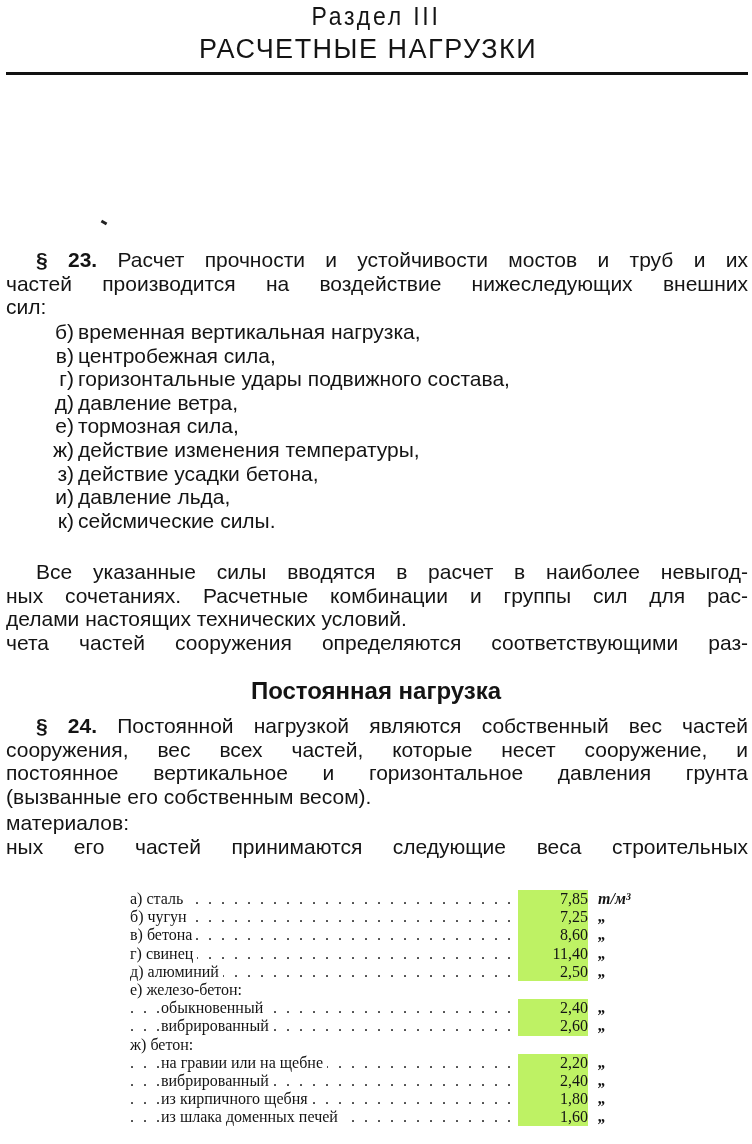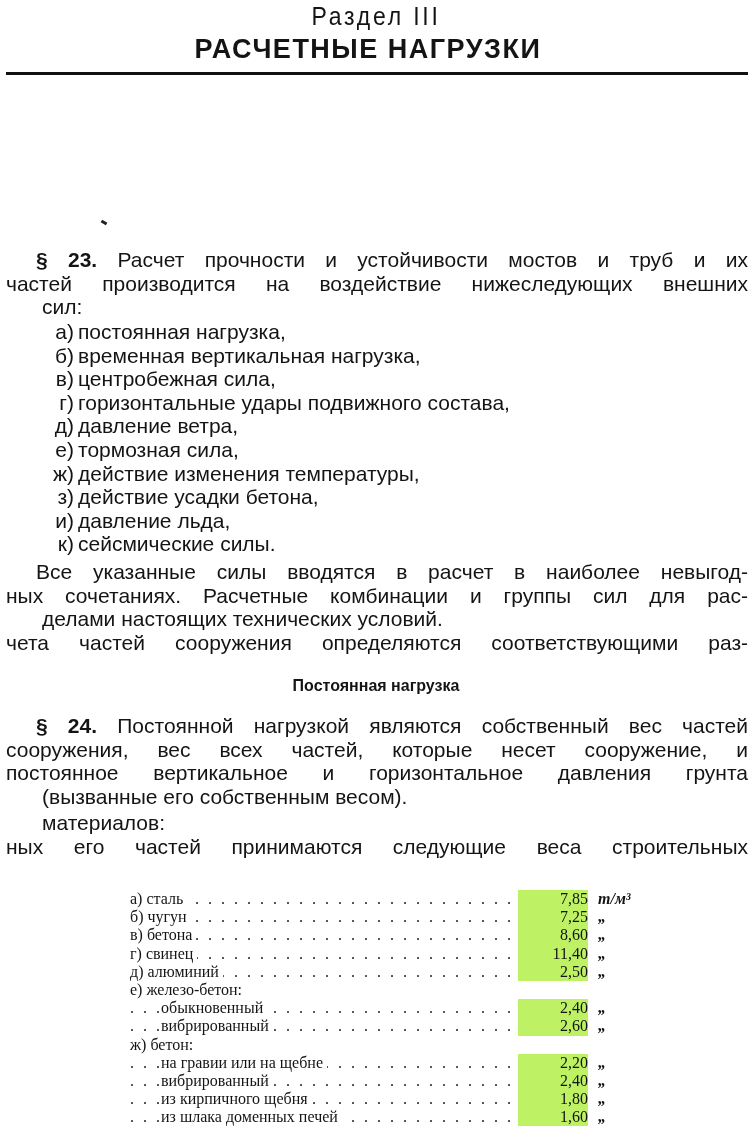--- a/index.html
+++ b/index.html
@@ -8,38 +8,38 @@
     color:#141414;
     font-family:"Liberation Serif","DejaVu Serif",serif;
   }
   .sec-label {
     position:absolute; left:0; width:752px; top:2px; text-align:center;
     font-size:25px; letter-spacing:3px; font-family:"Liberation Sans Narrow","Liberation Sans",sans-serif;
     transform:scaleX(0.92);
   }
   .sec-title {
     position:absolute; left:0; width:736px; top:34px; text-align:center;
-    font-size:27px; font-weight:bold; letter-spacing:1.5px;
+    font-size:27px; font-weight:normal; letter-spacing:1.5px;
     font-family:"Liberation Sans",sans-serif;
   }
   .rule { position:absolute; left:6px; width:742px; top:72px; height:3px; background:#111; }
   .speck { position:absolute; left:101px; top:221px; width:6px; height:3px; background:#222; transform:rotate(30deg); }
   .p {
     position:absolute; left:6px; width:742px; font-size:21px; line-height:23.5px;
     font-family:"Liberation Sans Narrow","Liberation Sans",sans-serif;
     text-align:justify; text-align-last:justify; white-space:nowrap;
   }
   .line { display:block; height:23.5px; }
-  .line.last { text-align-last:left;margin-left:36px; }
+  .line.last { text-align-last:left; }
   .list { position:absolute; left:44px; font-size:21px; line-height:23.6px; font-family:"Liberation Sans",sans-serif; }
   .list .li { height:23.6px; white-space:nowrap; }
   .list .mk { display:inline-block; width:30px; text-align:right; margin-right:4px; }
   .subhead {
     position:absolute; left:0; width:752px; top:677px; text-align:center;
-    font-size:16px; font-weight:bold; font-family:"Liberation Sans",sans-serif;
+    font-size:24px; font-weight:bold; font-family:"Liberation Sans",sans-serif;
   }
   .mat { position:absolute; left:130px; top:890px; width:520px; font-size:16px; line-height:18.2px; font-family:"Liberation Serif",serif; }
   .mrow { position:relative; height:18.2px; white-space:nowrap; }
   .mrow .lbl { position:absolute; left:0; background:#fff; padding-right:4px; }
   .mrow.sub .lbl { left:31px; }
   .mrow .dots { position:absolute; left:0; right:130px; top:0; overflow:hidden; letter-spacing:9px; color:#222; text-align:right; }
   .mrow .val { position:absolute; right:62px; width:70px; text-align:right; background:#bef264; }
   .mrow .unit { position:absolute; left:468px; font-style:italic; font-weight:bold; }
   .b { font-weight:bold; }
 </style>
@@ -51,21 +51,20 @@
 <div class="rule"></div>
 <div class="speck"></div>
 
 <div class="p" style="top:248px;">
   <span class="line" style="padding-left:30px;"><span class="b">§ 23.</span><span> Расчет прочности и устойчивости мостов и труб и их</span></span>
   <span class="line">частей производится на воздействие нижеследующих внешних</span>
   <span class="line last">сил:</span>
 </div>
 
 <div class="list" style="top:320px;">
-  <div class="li"><span class="mk">а)</span><span>постоянная нагрузка,</span></div>
   <div class="li"><span class="mk">б)</span><span>временная вертикальная нагрузка,</span></div>
   <div class="li"><span class="mk">в)</span><span>центробежная сила,</span></div>
   <div class="li"><span class="mk">г)</span><span>горизонтальные удары подвижного состава,</span></div>
   <div class="li"><span class="mk">д)</span><span>давление ветра,</span></div>
   <div class="li"><span class="mk">е)</span><span>тормозная сила,</span></div>
   <div class="li"><span class="mk">ж)</span><span>действие изменения температуры,</span></div>
   <div class="li"><span class="mk">з)</span><span>действие усадки бетона,</span></div>
   <div class="li"><span class="mk">и)</span><span>давление льда,</span></div>
   <div class="li"><span class="mk">к)</span><span>сейсмические силы.</span></div>
 </div>

